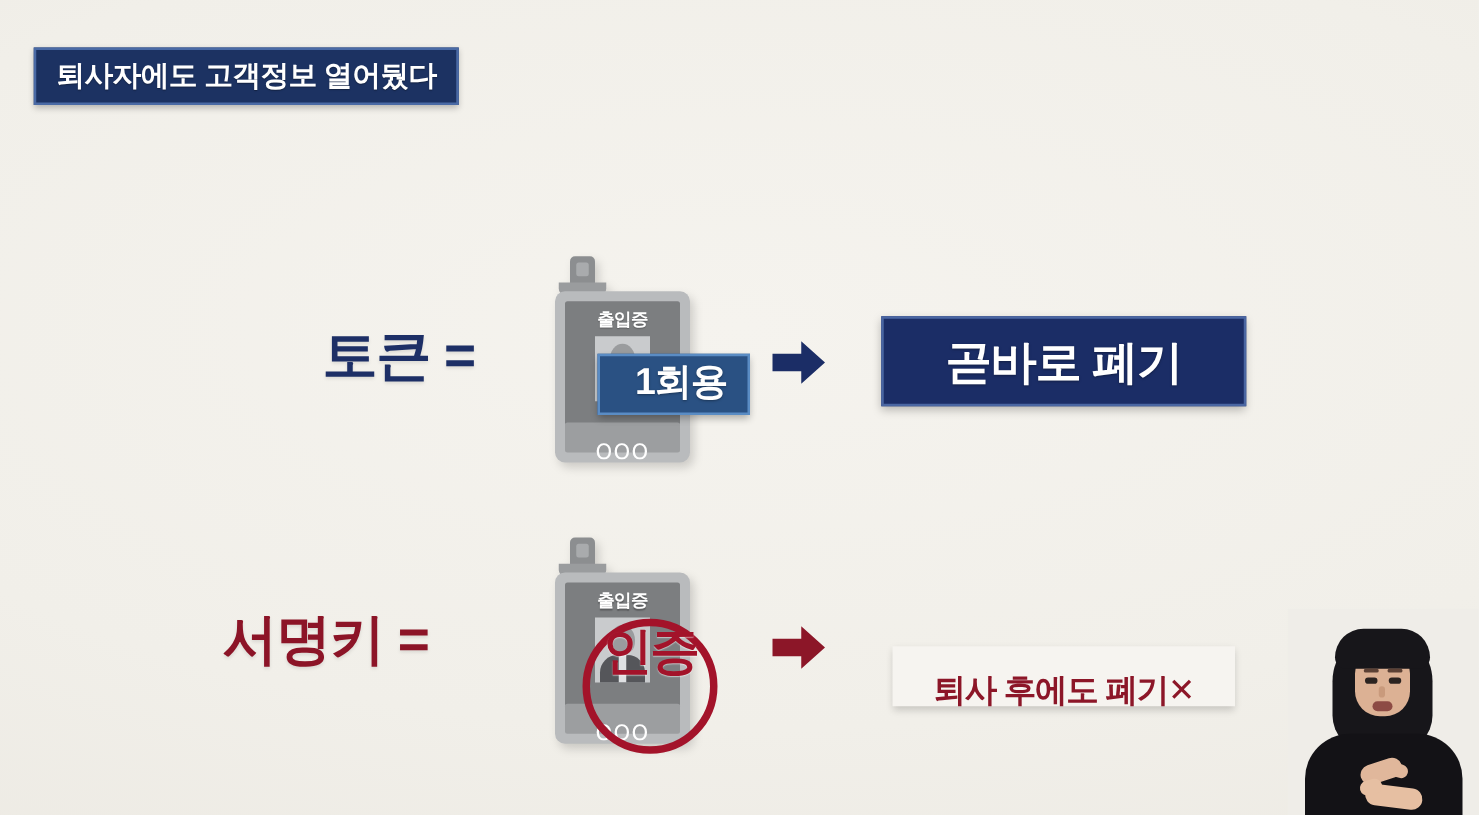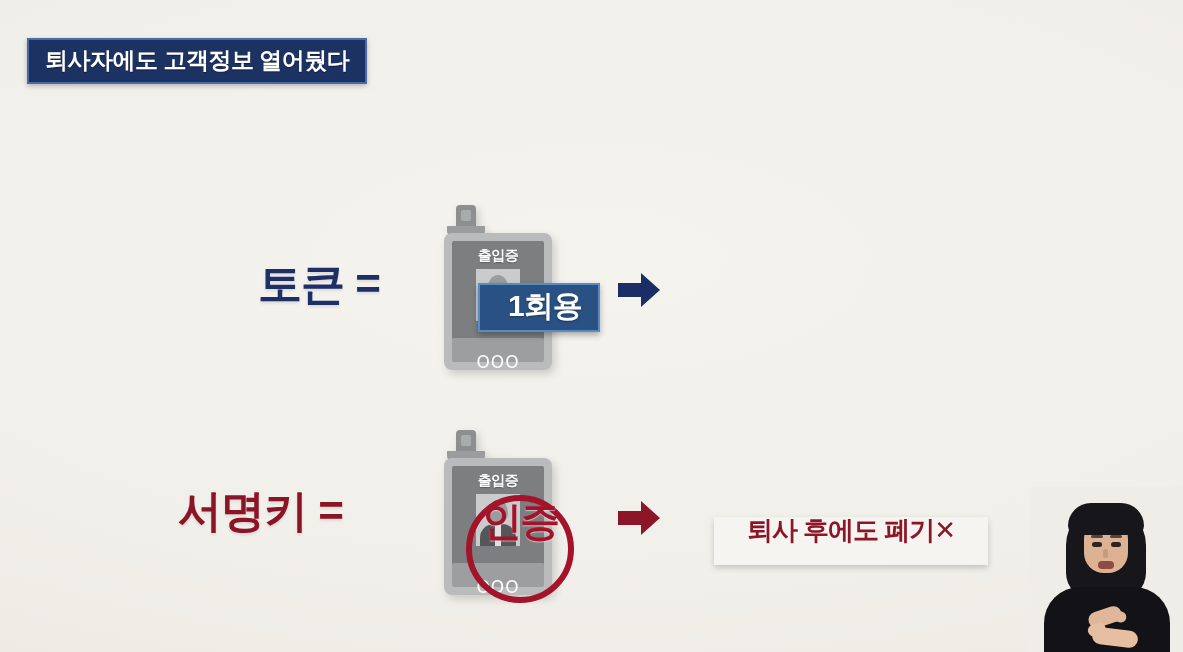--- a/index.html
+++ b/index.html
@@ -193,21 +193,21 @@
   .result-red span{
     color:#ffffff;font-size:34px;font-weight:700;letter-spacing:-1px;
     white-space:nowrap;line-height:1;
     text-shadow:0 1px 2px rgba(0,0,0,.3);
   }
   .result-white{
     position:absolute;left:714px;top:97px;
     width:274px;height:48px;
     background:#f6f4f0;
     box-sizing:border-box;
-    display:flex;align-items:flex-start;justify-content:center;
+    display:flex;align-items:flex-end;justify-content:center;
     box-shadow:0 3px 6px rgba(0,0,0,.18);
   }
   .result-white span{
     color:#8c1628;font-size:26px;font-weight:700;letter-spacing:-1px;
     white-space:nowrap;line-height:1;
   }
 
   
   .signer{
     position:absolute;right:0;bottom:0;width:153px;height:165px;
@@ -289,20 +289,23 @@
     <div class="chip-once">
       <span>1회용</span>
     </div>
 
     <div class="arrow arrow-token">
       <svg width="46" height="40" viewBox="0 0 46 40" aria-hidden="true">
         <path d="M2 13 H25 V3 L44 20 L25 37 V27 H2 Z" fill="#1b2d66"></path>
       </svg>
     </div>
 
+    <div class="result-navy">
+      <span>곧바로 폐기</span>
+    </div>
   </div>
 
   <div class="row row-key">
 
     <div class="row-label label-key">서명키 =</div>
 
     <div class="badge">
       <div class="clip"></div>
       <div class="clipbar"></div>
       <div class="card">

